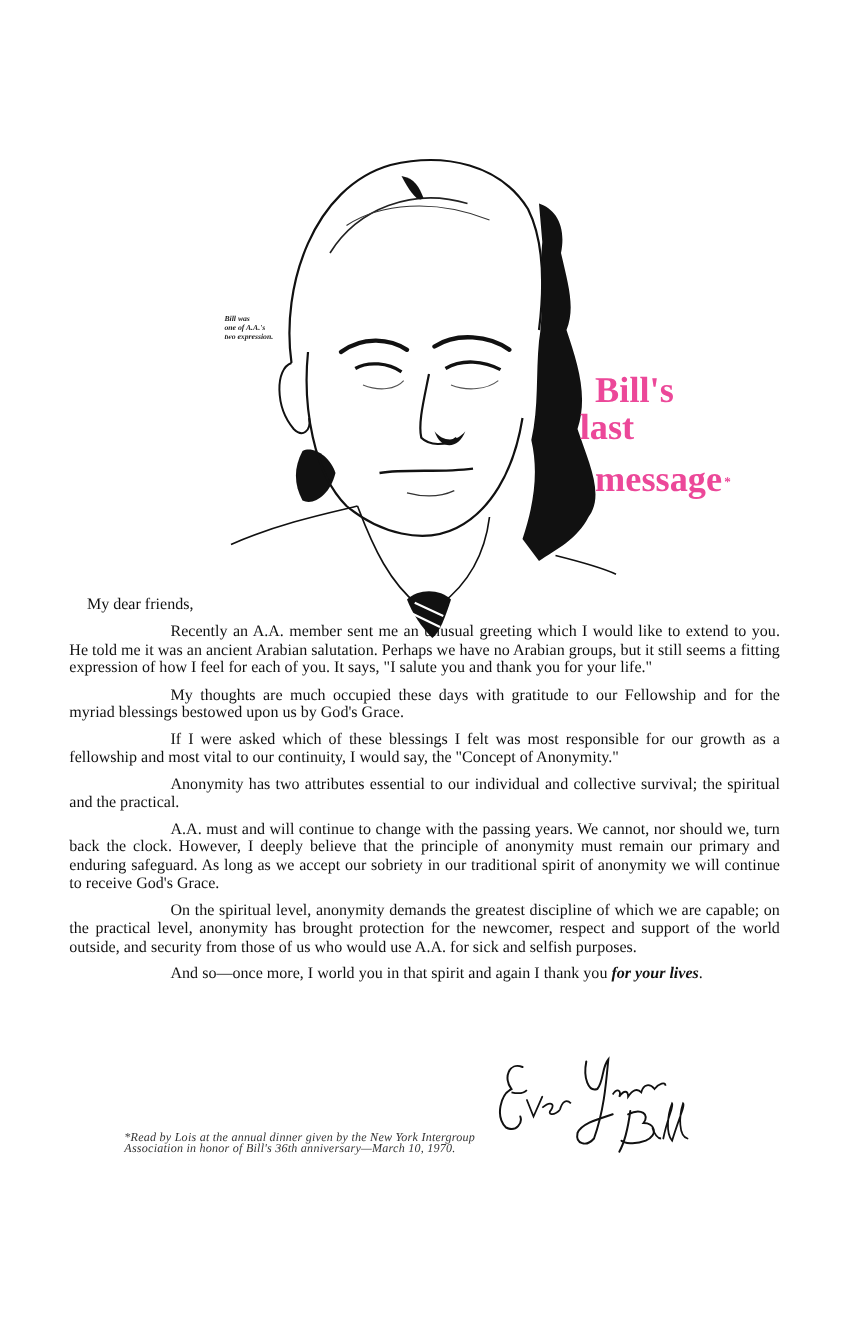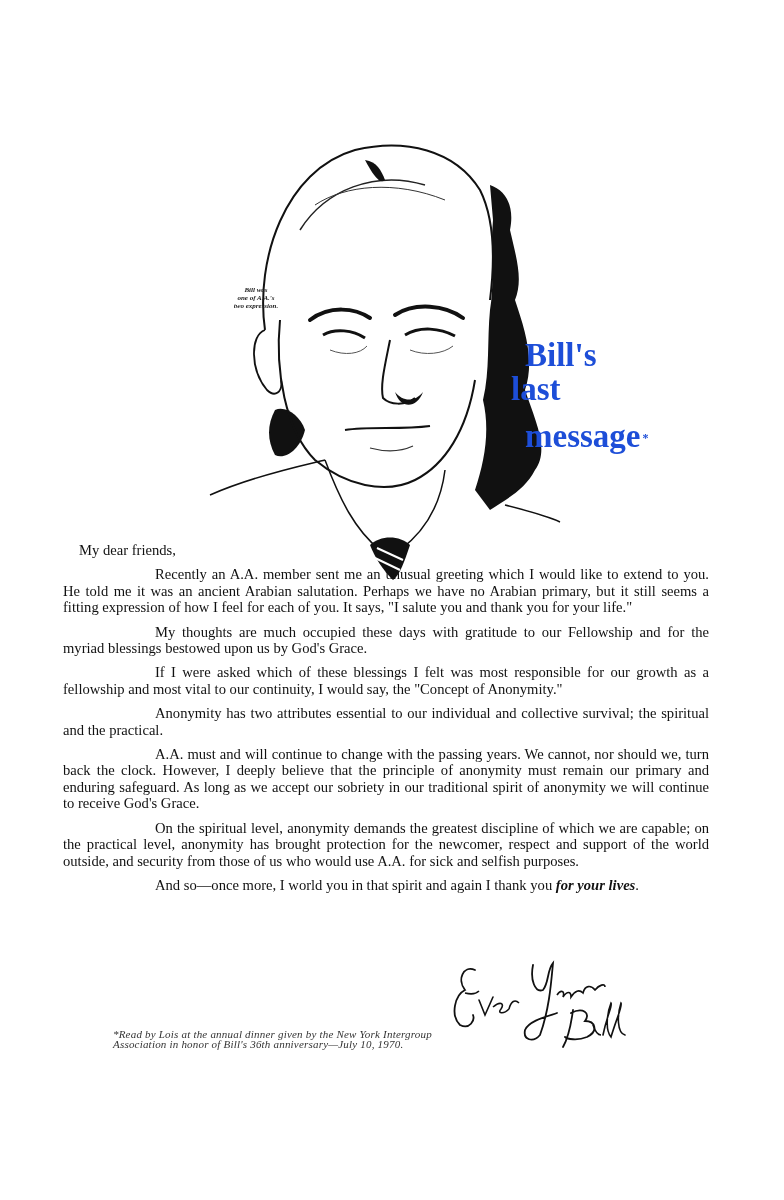--- a/index.html
+++ b/index.html
@@ -1,22 +1,22 @@
 <!DOCTYPE html>
 <html><head>
 <meta charset="utf-8">
 <style>
   html, body { margin: 0; padding: 0; background: #ffffff; }
   body { width: 784px; height: 1200px; position: relative; overflow: hidden; font-family: "Liberation Serif", "DejaVu Serif", serif; color: #111111; }
   .page { position: absolute; left: 0; top: 0; width: 784px; height: 1200px; background: #ffffff; }
 
   .portrait { position: absolute; left: 205px; top: 130px; width: 360px; height: 450px; }
-  .caption { position: absolute; left: 217px; top: 286px; width: 78px; text-align: center; font-style: italic; font-weight: bold; font-size: 7px; line-height: 8px; font-family: "Liberation Serif", serif; color: #222; }
+  .caption { position: absolute; left: 204px; top: 286px; width: 78px; text-align: left; font-style: italic; font-weight: bold; font-size: 7px; line-height: 8px; font-family: "Liberation Serif", serif; color: #222; }
 
-  .title { position: absolute; left: 504px; top: 338px; font-size: 33px; line-height: 34px; font-weight: bold; color: #1d4ed8; }
+  .title { position: absolute; left: 520px; top: 338px; font-size: 33px; line-height: 34px; font-weight: bold; color: #ec4899; }
   .title .line1 { display: block; padding-left: 21px; }
   .title .line2 { display: block; padding-left: 7px; }
   .title .line3 { display: block; padding-left: 21px; margin-top: 13px; }
   .title .star { font-size: 12px; vertical-align: top; position: relative; top: 2px; margin-left: 2px; }
 
   .letter { position: absolute; left: 63px; top: 542px; width: 646px; font-size: 14.6px; line-height: 16.4px; text-align: justify; }
   .greeting { margin: 0 0 8px 16px; }
   .para { margin: 0 0 8px 0; text-indent: 92px; text-align: justify; }
   .para em { font-style: italic; font-weight: bold; }
   .closing { margin: 0; text-indent: 92px; }
@@ -75,21 +75,21 @@
   </div>
 
   <div class="title">
     <span class="line1">Bill's</span>
     <span class="line2">last</span>
     <span class="line3"><span>message</span><span class="star">*</span></span>
   </div>
 
   <div class="letter">
     <p class="greeting">My dear friends,</p>
-    <p class="para">Recently an A.A. member sent me an unusual greeting which I would like to extend to you. He told me it was an ancient Arabian salutation. Perhaps we have no Arabian primary, but it still seems a fitting expression of how I feel for each of you. It says, "I salute you and thank you for your life."</p>
+    <p class="para">Recently an A.A. member sent me an unusual greeting which I would like to extend to you. He told me it was an ancient Arabian salutation. Perhaps we have no Arabian groups, but it still seems a fitting expression of how I feel for each of you. It says, "I salute you and thank you for your life."</p>
     <p class="para">My thoughts are much occupied these days with gratitude to our Fellowship and for the myriad blessings bestowed upon us by God's Grace.</p>
     <p class="para">If I were asked which of these blessings I felt was most responsible for our growth as a fellowship and most vital to our continuity, I would say, the "Concept of Anonymity."</p>
     <p class="para">Anonymity has two attributes essential to our individual and collective survival; the spiritual and the practical.</p>
     <p class="para">A.A. must and will continue to change with the passing years. We cannot, nor should we, turn back the clock. However, I deeply believe that the principle of anonymity must remain our primary and enduring safeguard. As long as we accept our sobriety in our traditional spirit of anonymity we will continue to receive God's Grace.</p>
     <p class="para">On the spiritual level, anonymity demands the greatest discipline of which we are capable; on the practical level, anonymity has brought protection for the newcomer, respect and support of the world outside, and security from those of us who would use A.A. for sick and selfish purposes.</p>
     <p class="para"><span>And so—once more, I world you in that spirit and again I thank you </span><em>for your lives</em><span>.</span></p>
   </div>
 
   <svg class="signature" viewBox="0 0 190 100" xmlns="http://www.w3.org/2000/svg">
     <title>Ever Yours</title>
@@ -100,16 +100,16 @@
     <path d="M64 54 C66 46 70 44 74 48" fill="none" stroke="#111" stroke-width="1.6"></path>
     <path d="M88 10 C85 25 90 38 98 35 C104 28 102 15 108 8 C106 30 104 55 95 80 C88 88 78 85 80 75 C84 66 100 62 112 58" fill="none" stroke="#111" stroke-width="1.8" stroke-linecap="round"></path>
     <path d="M112 40 C116 34 120 36 118 42 C122 36 126 36 126 42 C130 36 134 34 138 38 C140 30 146 30 150 35 C154 30 160 28 160 32" fill="none" stroke="#111" stroke-width="1.6"></path>
     <path d="M128 55 C126 70 122 85 118 92 M126 58 C138 52 146 58 140 66 C150 66 154 76 142 82 C132 86 122 84 120 82" fill="none" stroke="#111" stroke-width="1.8" stroke-linecap="round"></path>
     <path d="M148 70 C150 76 152 80 156 80" fill="none" stroke="#111" stroke-width="1.6"></path>
     <path d="M158 80 C162 60 168 50 166 48 C162 58 160 75 166 82 C172 62 178 50 176 48 C172 60 172 78 180 80" fill="none" stroke="#111" stroke-width="1.6" stroke-linecap="round"></path>
   </svg>
 
   <div class="footnote">
     <div>*Read by Lois at the annual dinner given by the New York Intergroup</div>
-    <div>Association in honor of Bill's 36th anniversary—July 10, 1970.</div>
+    <div>Association in honor of Bill's 36th anniversary—March 10, 1970.</div>
   </div>
 
 </div>
 
 </body></html>

